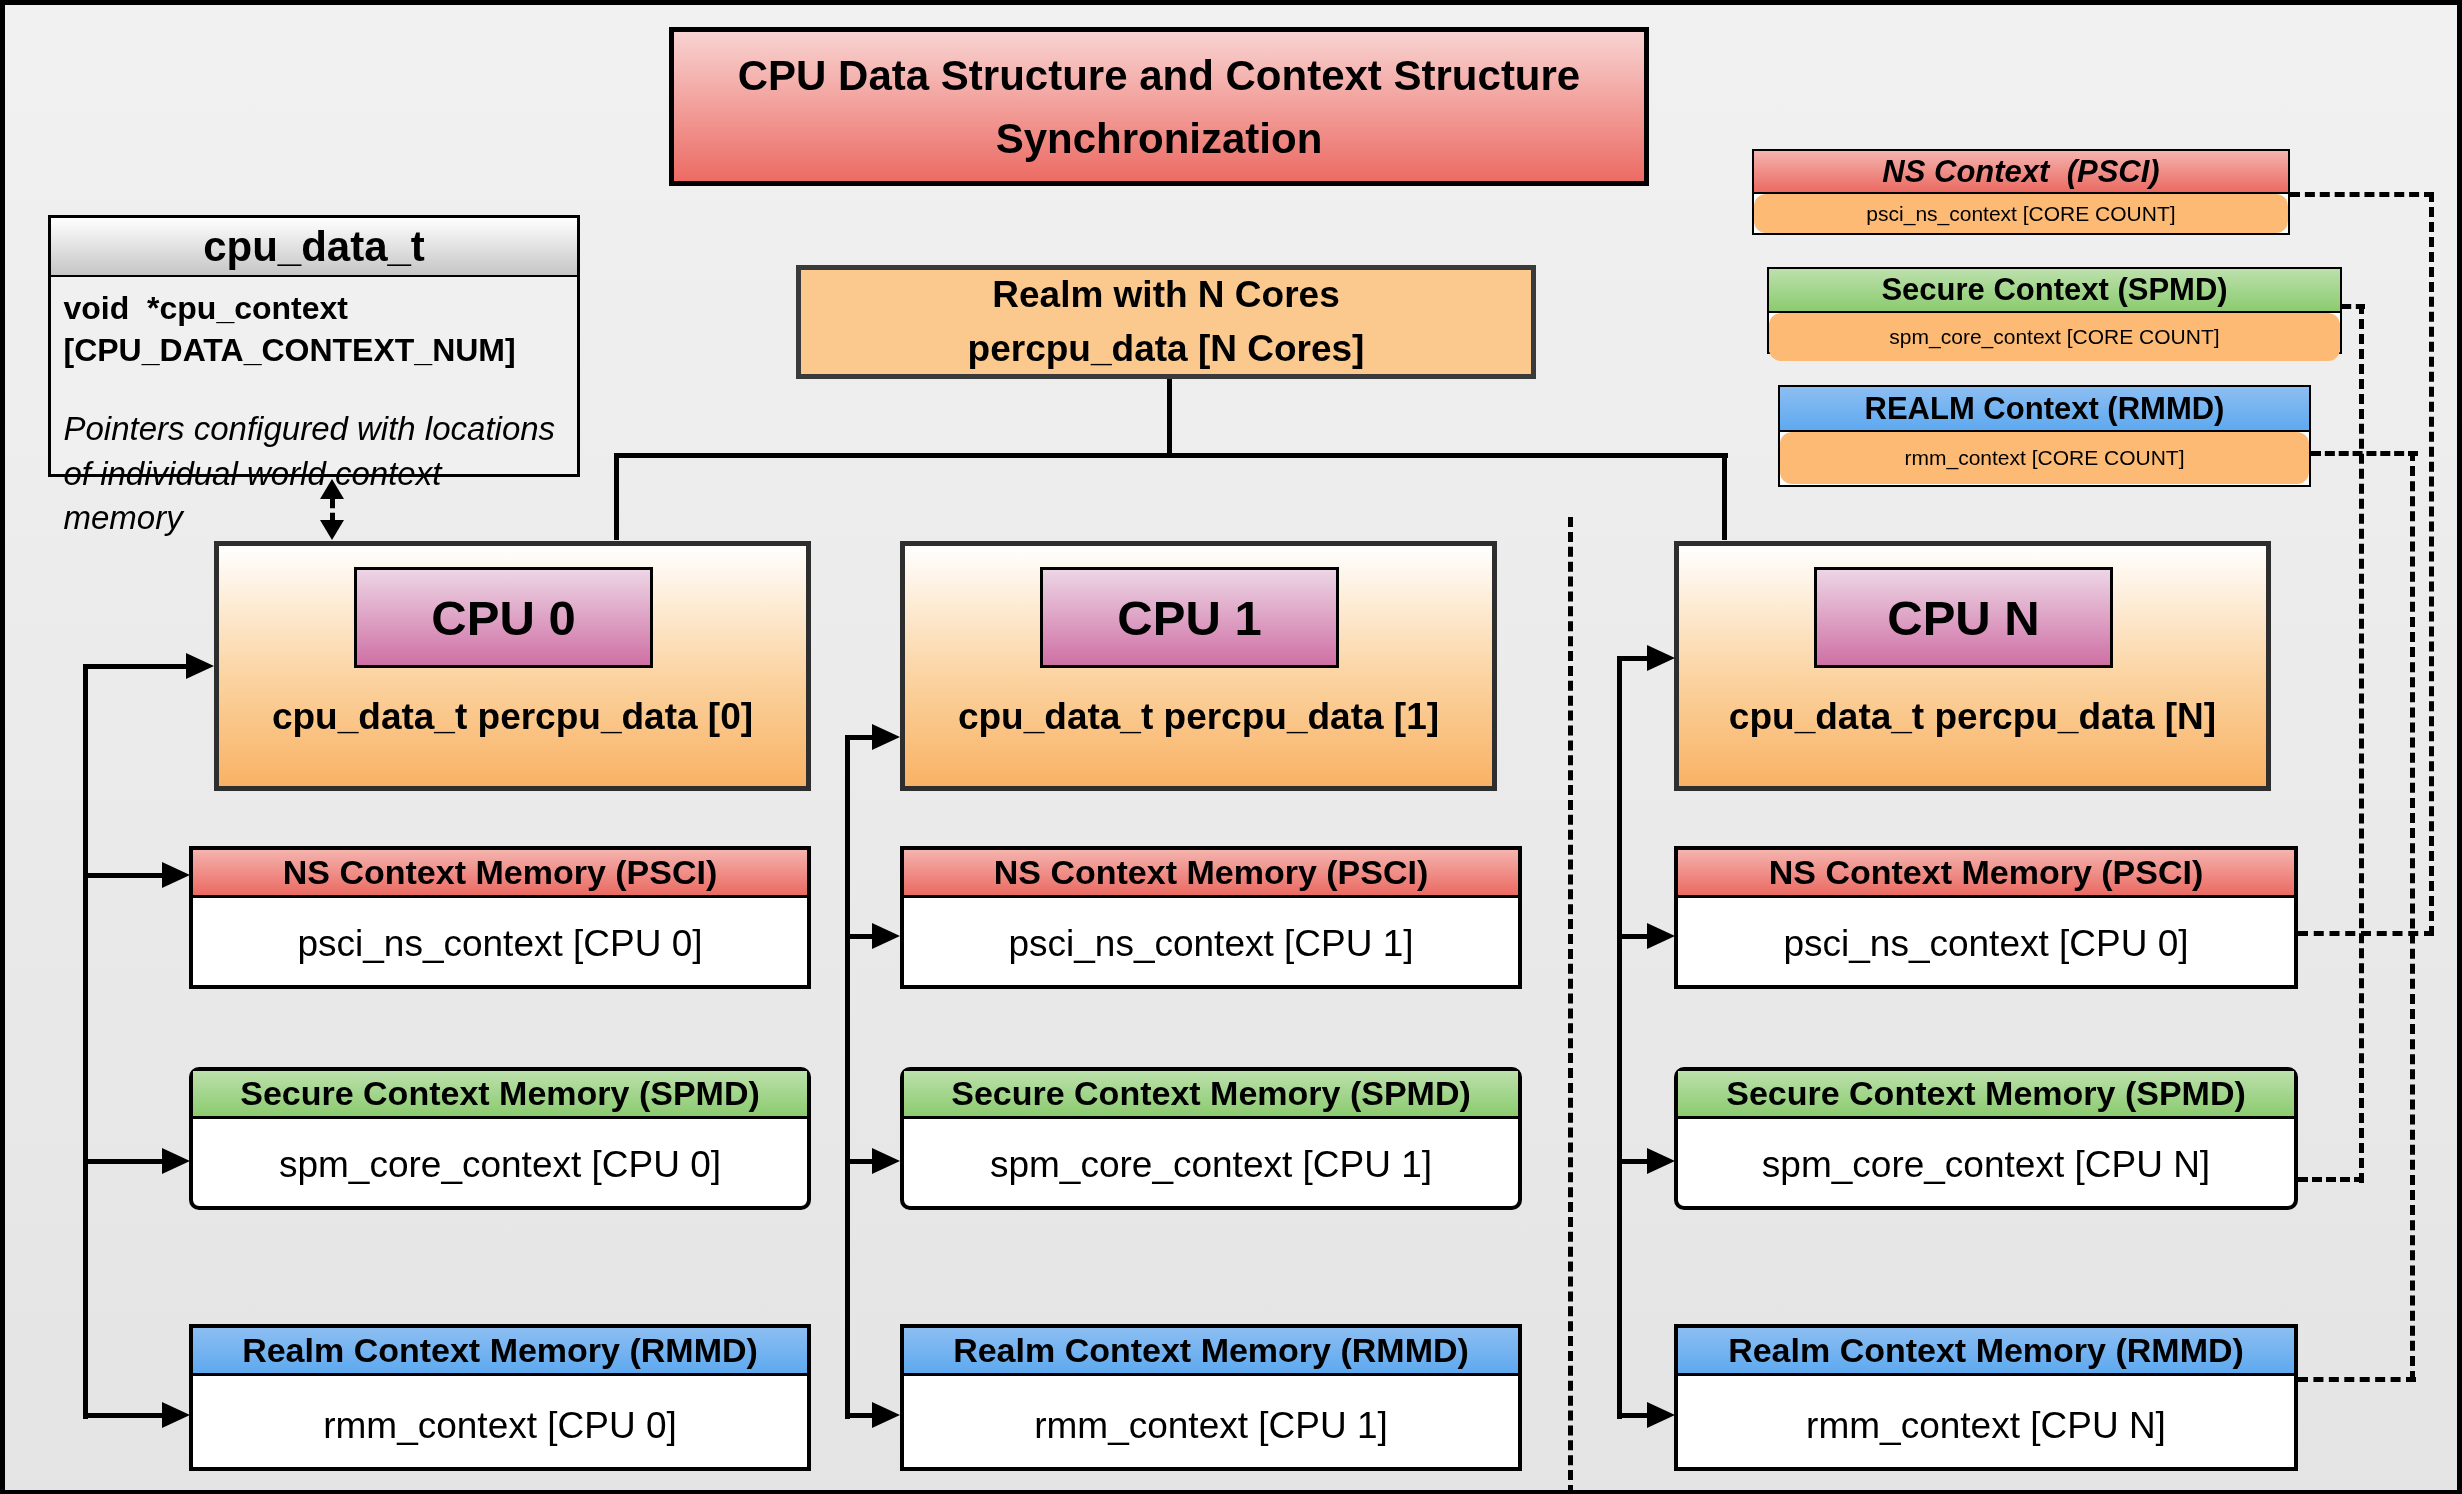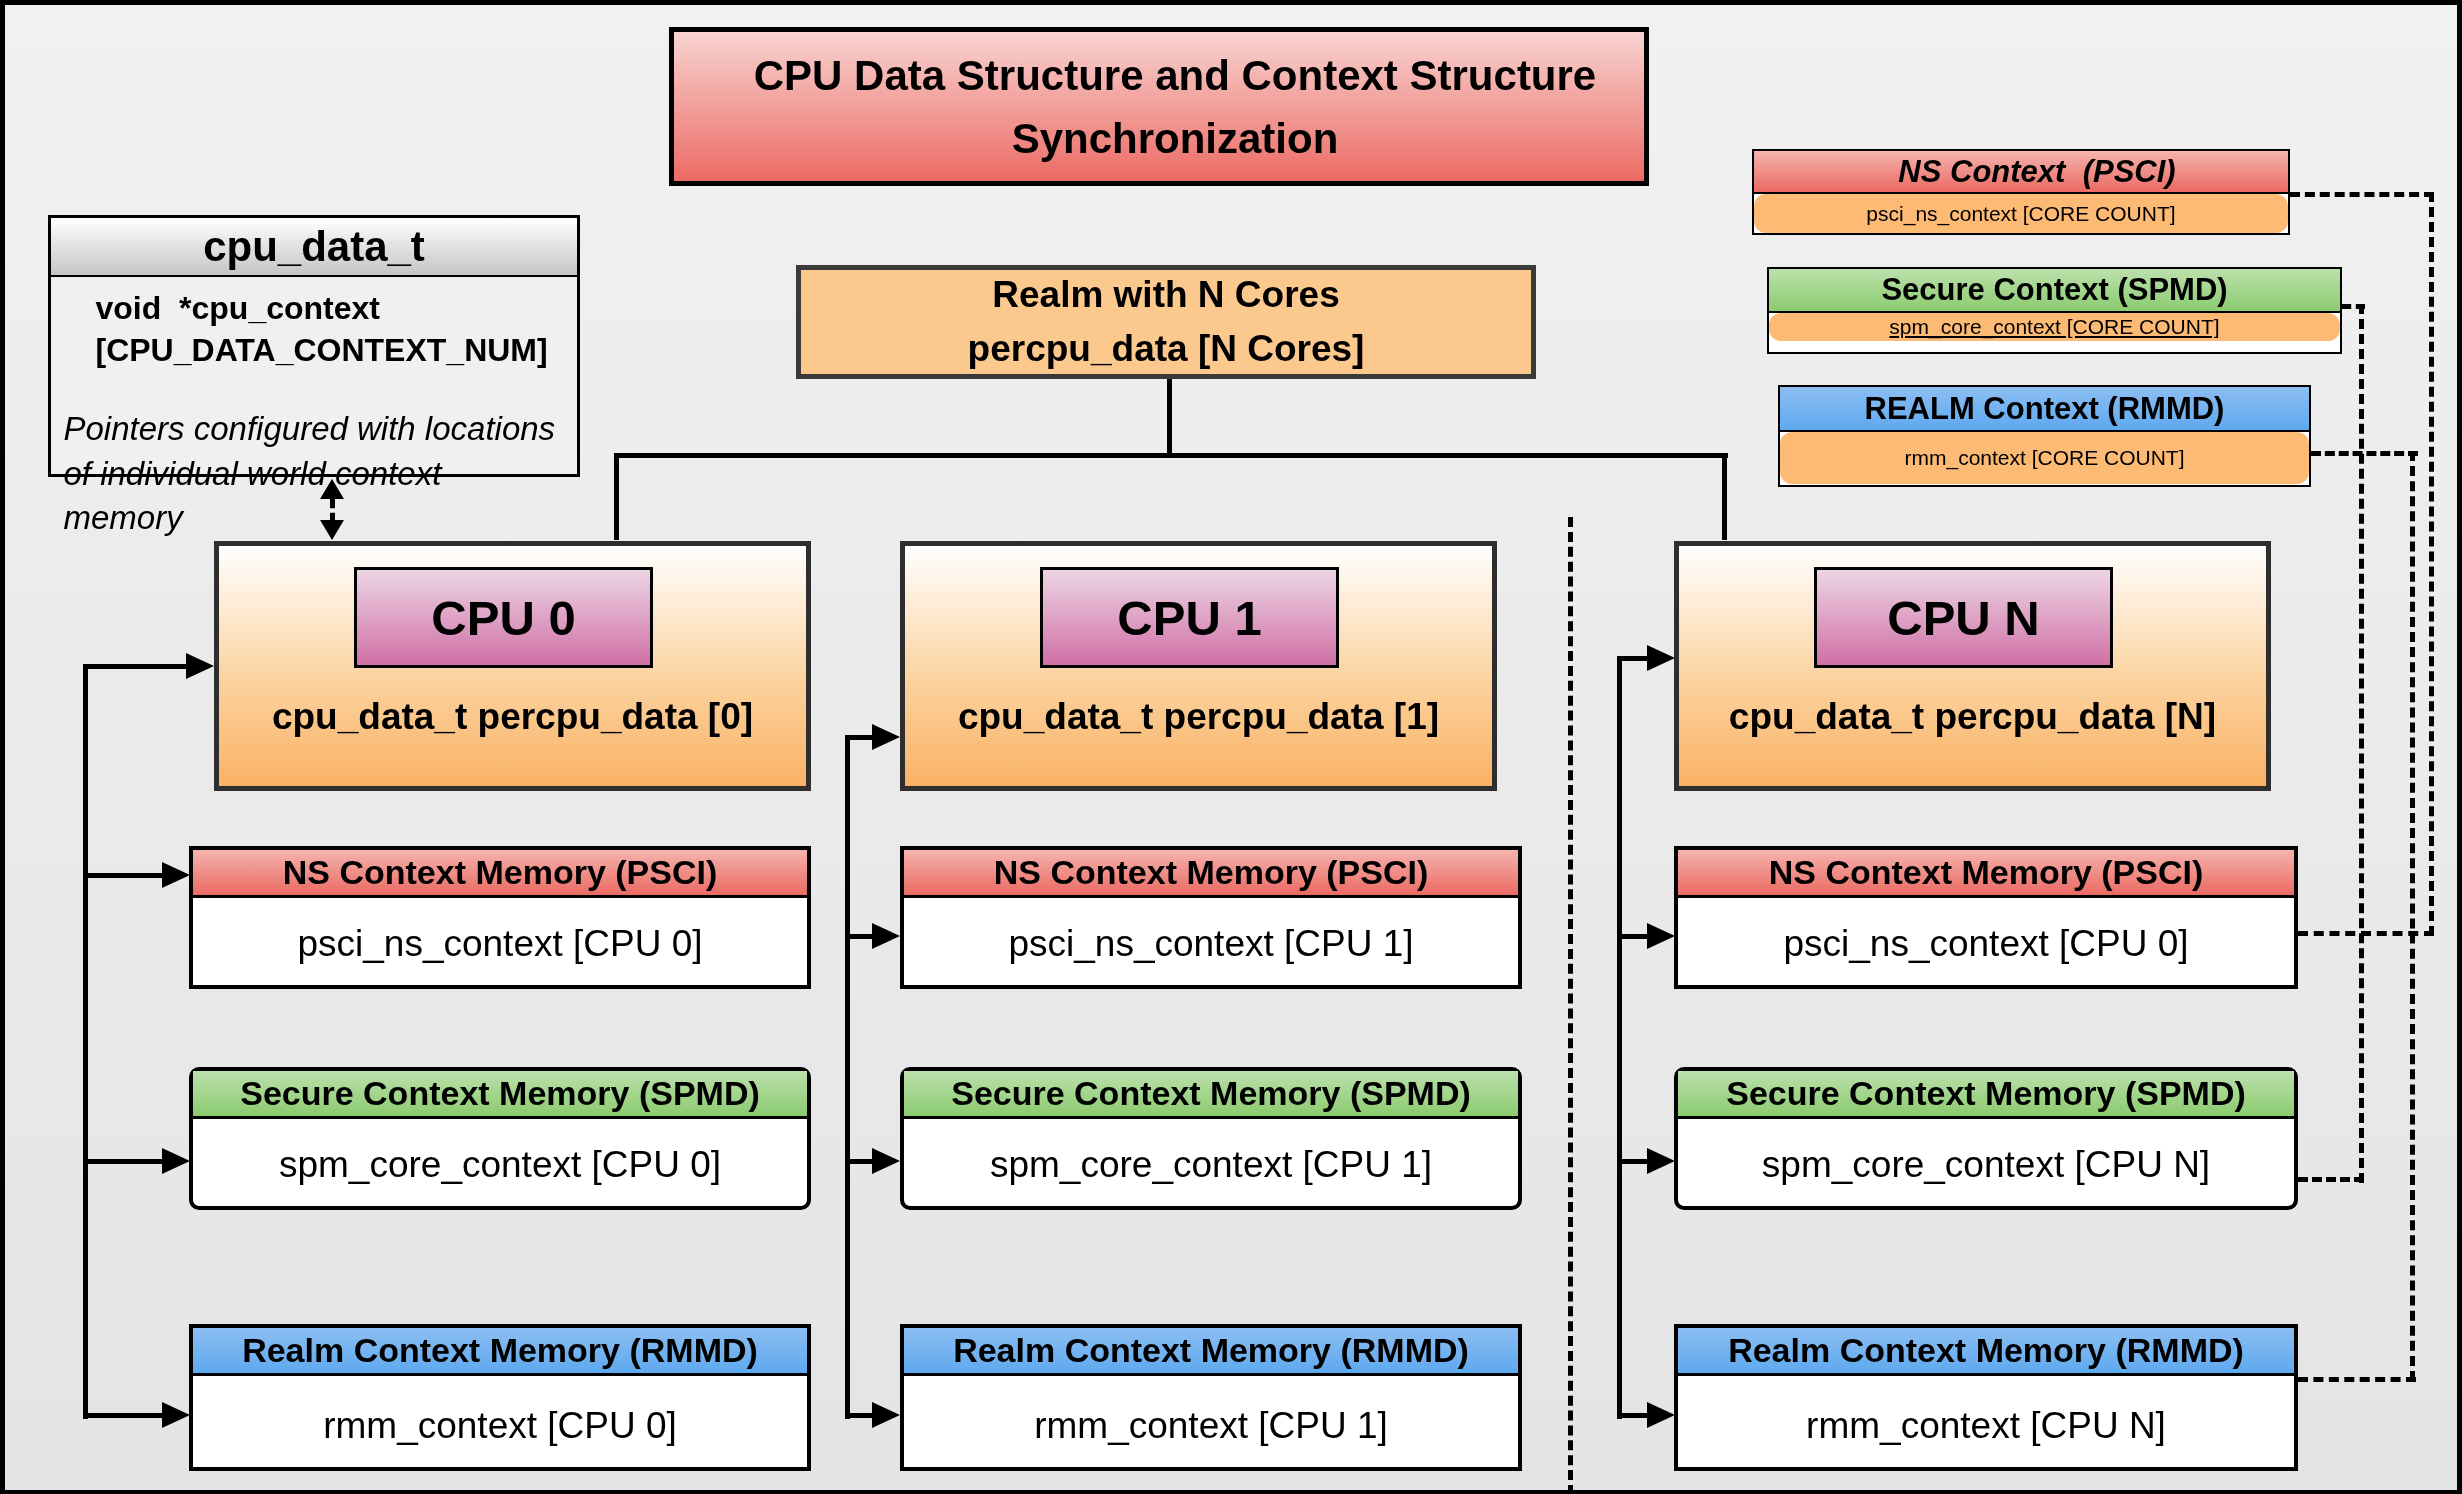--- a/index.html
+++ b/index.html
@@ -1,21 +1,21 @@
 <!DOCTYPE html>
 <html style="--canvas-bg-top: #F1F1F1; --canvas-bg-bottom: #E4E4E4; --title-top: #F8D3D1; --title-bottom: #EC6B64; --red-top: #F5B3AE; --red-bottom: #EA6A62; --green-top: #BCE0AC; --green-bottom: #8BCB6F; --blue-top: #8CBEF2; --blue-bottom: #5EA9EF; --orange: #FBC98E; --cpu-top: #FFFFFF; --cpu-mid: #FBD3A0; --cpu-bottom: #F9B265; --badge-top: #EDD5E5; --badge-bottom: #CF70A5; --gray-top: #FFFFFF; --gray-bottom: #C5C5C5;font-size:14.3px"><head>
 <meta charset="utf-8">
 <style>
   html,body{margin:0;padding:0;}
   body{font-family:"Liberation Sans","DejaVu Sans",sans-serif;}
   .canvas{position:relative;width:2462px;height:1495px;overflow:hidden;
     border:5.3px solid #000;box-sizing:border-box;
     background:linear-gradient(180deg,var(--canvas-bg-top,#F1F1F1) 0%,var(--canvas-bg-bottom,#E5E5E5) 100%);}
   .abs{position:absolute;box-sizing:border-box;}
-  .pre{white-space:pre-wrap;padding-left:32px;}
+  .pre{white-space:pre-wrap;}
 
   .title-box{left:664px;top:22px;width:980px;height:159px;border:5.3px solid #000;
     background:linear-gradient(180deg,var(--title-top) 0%,var(--title-bottom) 100%);
     display:flex;align-items:center;justify-content:center;text-align:center;
     font-size:42px;font-weight:bold;line-height:1.5;color:#000;}
 
   
   .struct-box{left:43px;top:210px;width:532px;height:262px;border:3.6px solid #000;background:#F0F0F0;}
   .struct-hdr{left:0;top:0;right:0;height:59px;border-bottom:2.7px solid #000;
     background:linear-gradient(180deg,var(--gray-top) 0%,var(--gray-bottom) 100%);
@@ -29,21 +29,21 @@
     font-size:37px;font-weight:bold;line-height:1.45;text-align:center;}
 
   
   .legend{border:2.7px solid #000;background:#fff;}
   .legend-hdr{border-bottom:2.7px solid #000;display:flex;align-items:center;justify-content:center;
     font-weight:bold;font-size:31px;}
   .legend-body{display:flex;align-items:center;justify-content:center;font-size:21px;background:#fdba74;border-radius:12px;}
   .lg1{left:1747px;top:144px;width:538px;height:86px;}
   .lg1 .legend-hdr{height:41px;font-style:italic;} .lg1 .legend-body{height:39px;}
   .lg2{left:1762px;top:262px;width:575px;height:87px;}
-  .lg2 .legend-hdr{height:42px;} .lg2 .legend-body{height:28px;text-decoration:underline;}
+  .lg2 .legend-hdr{height:42px;} .lg2 .legend-body{height:48px;}
   .lg3{left:1773px;top:380px;width:533px;height:102px;}
   .lg3 .legend-hdr{height:43px;} .lg3 .legend-body{height:52px;}
 
   .hdr-red{background:linear-gradient(180deg,var(--red-top) 0%,var(--red-bottom) 100%);}
   .hdr-green{background:linear-gradient(180deg,var(--green-top) 0%,var(--green-bottom) 100%);}
   .hdr-blue{background:linear-gradient(180deg,var(--blue-top) 0%,var(--blue-bottom) 100%);}
 
   
   .cpu-box{top:536px;width:597px;height:250px;border:5.3px solid #2E2E2E;
     background:linear-gradient(180deg,var(--cpu-top) 0%,var(--cpu-mid) 55%,var(--cpu-bottom) 100%);}

